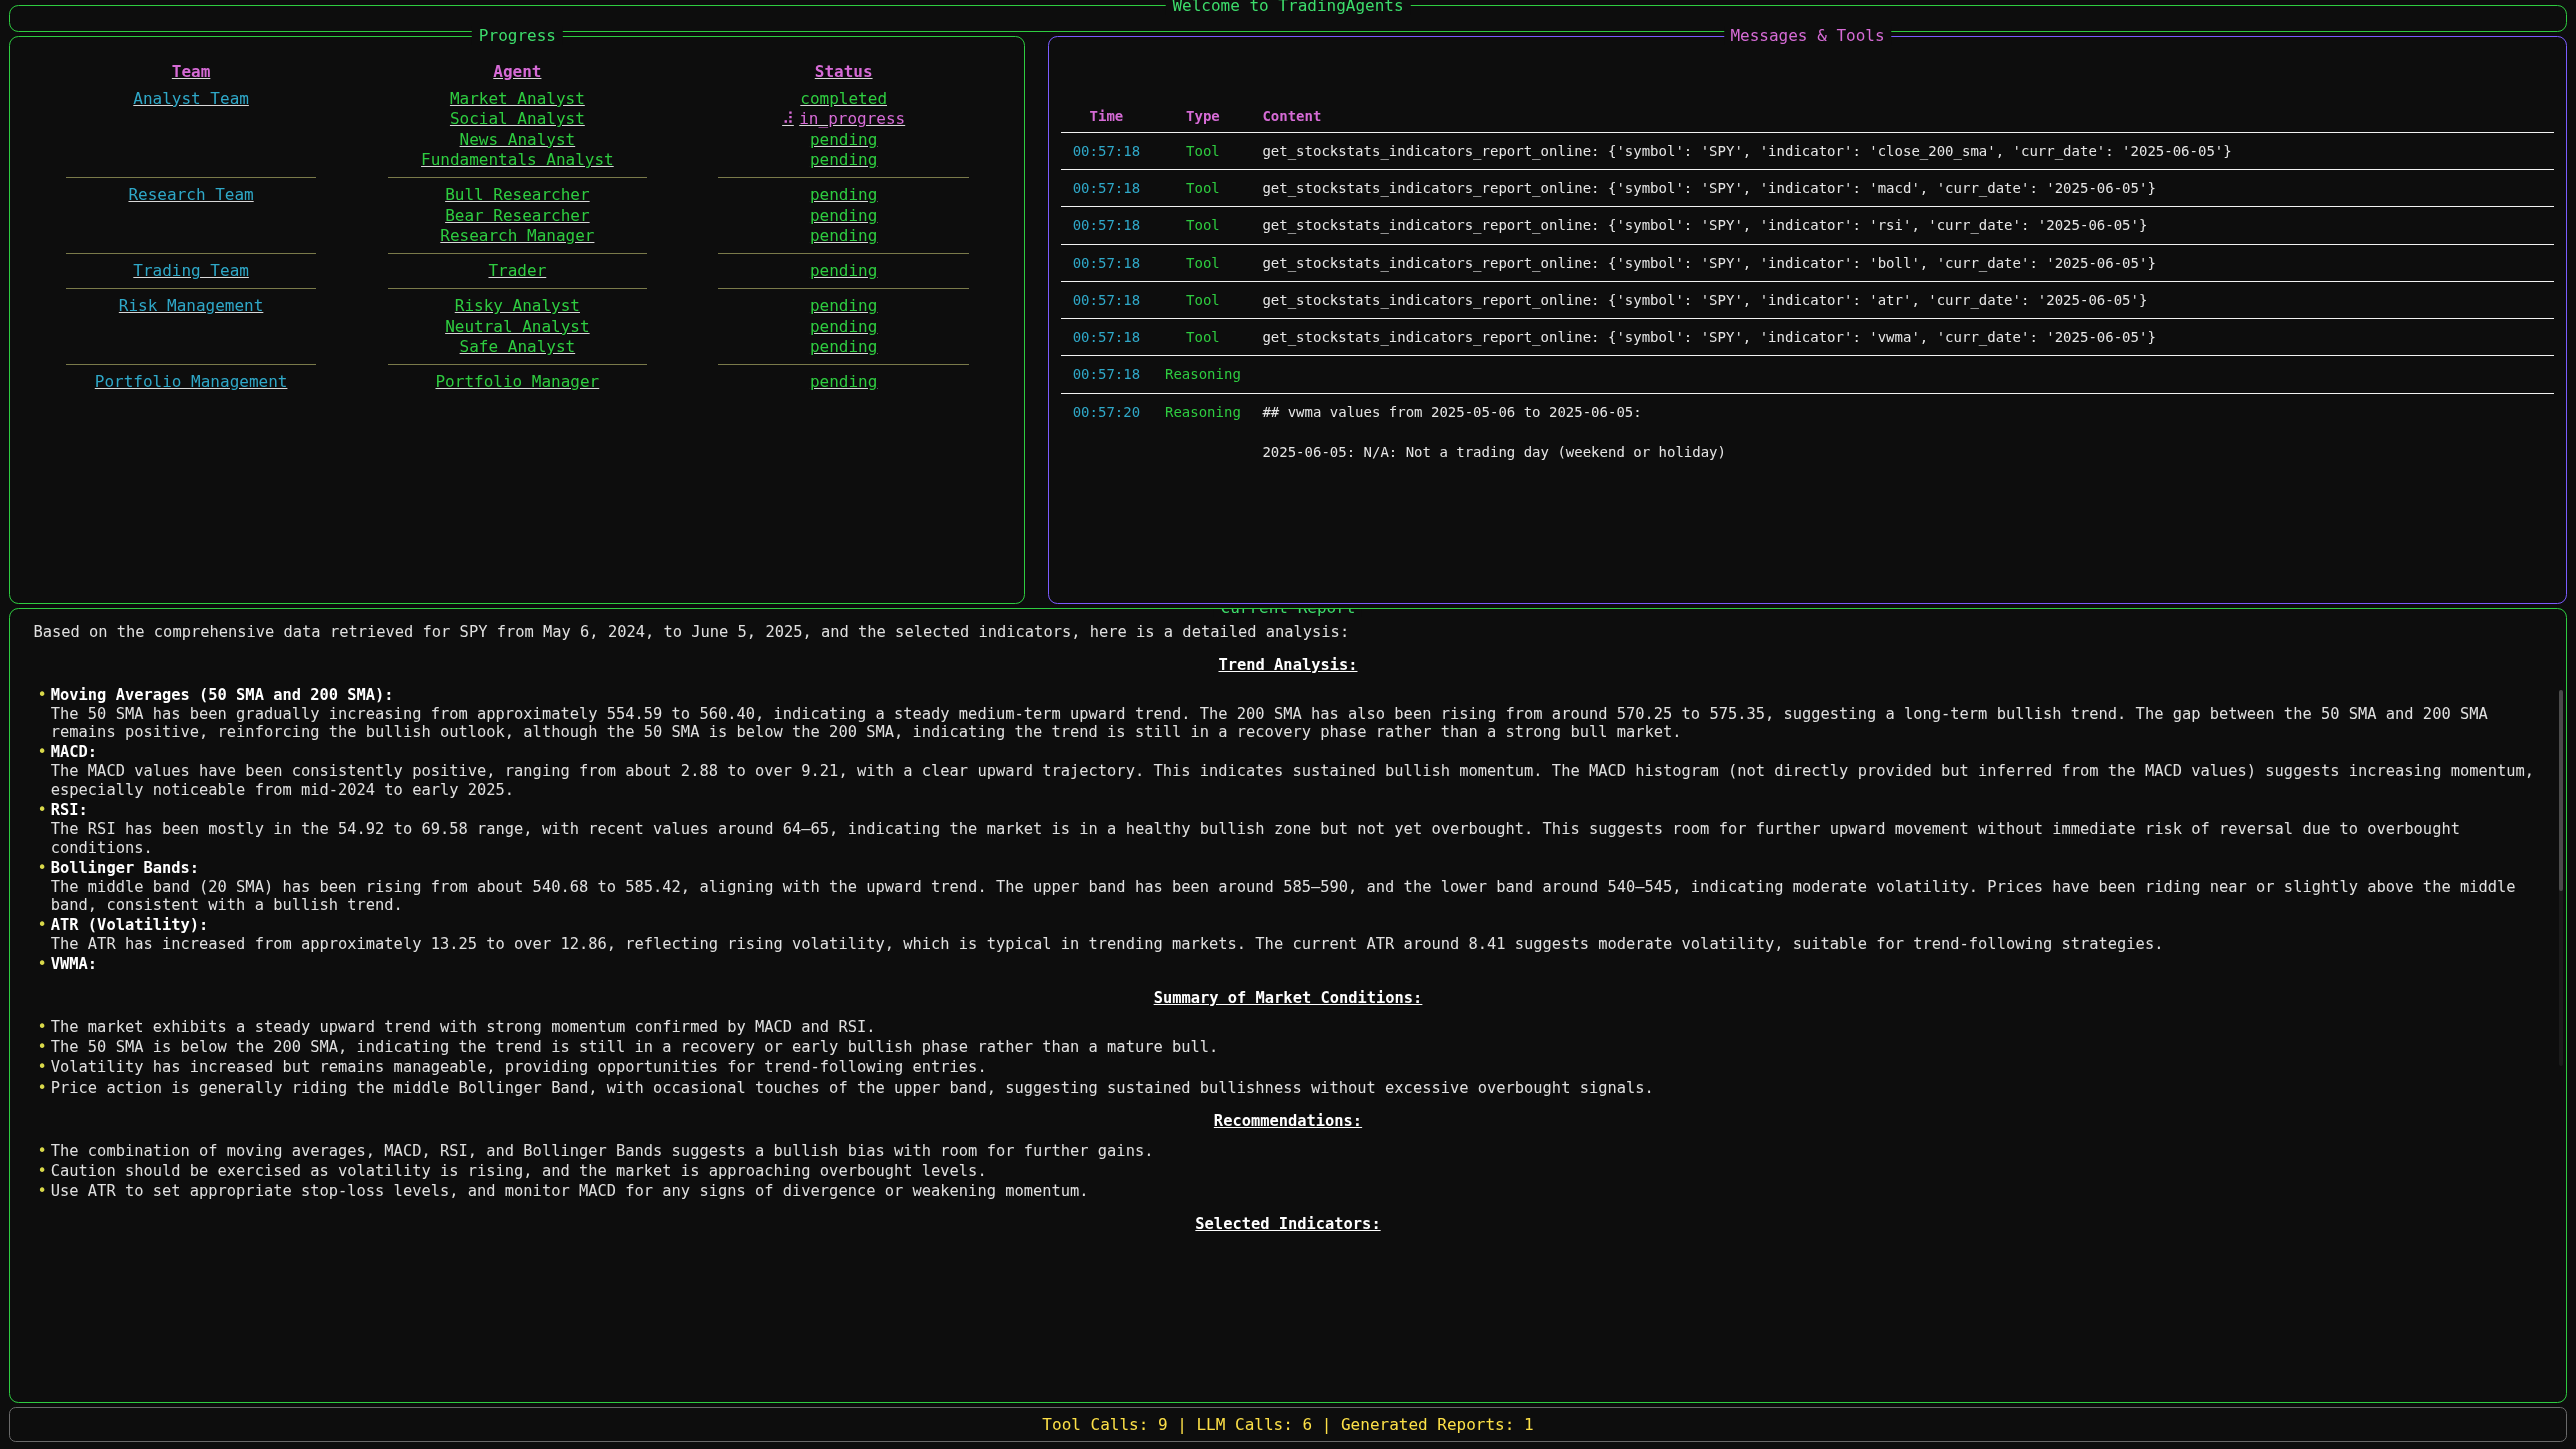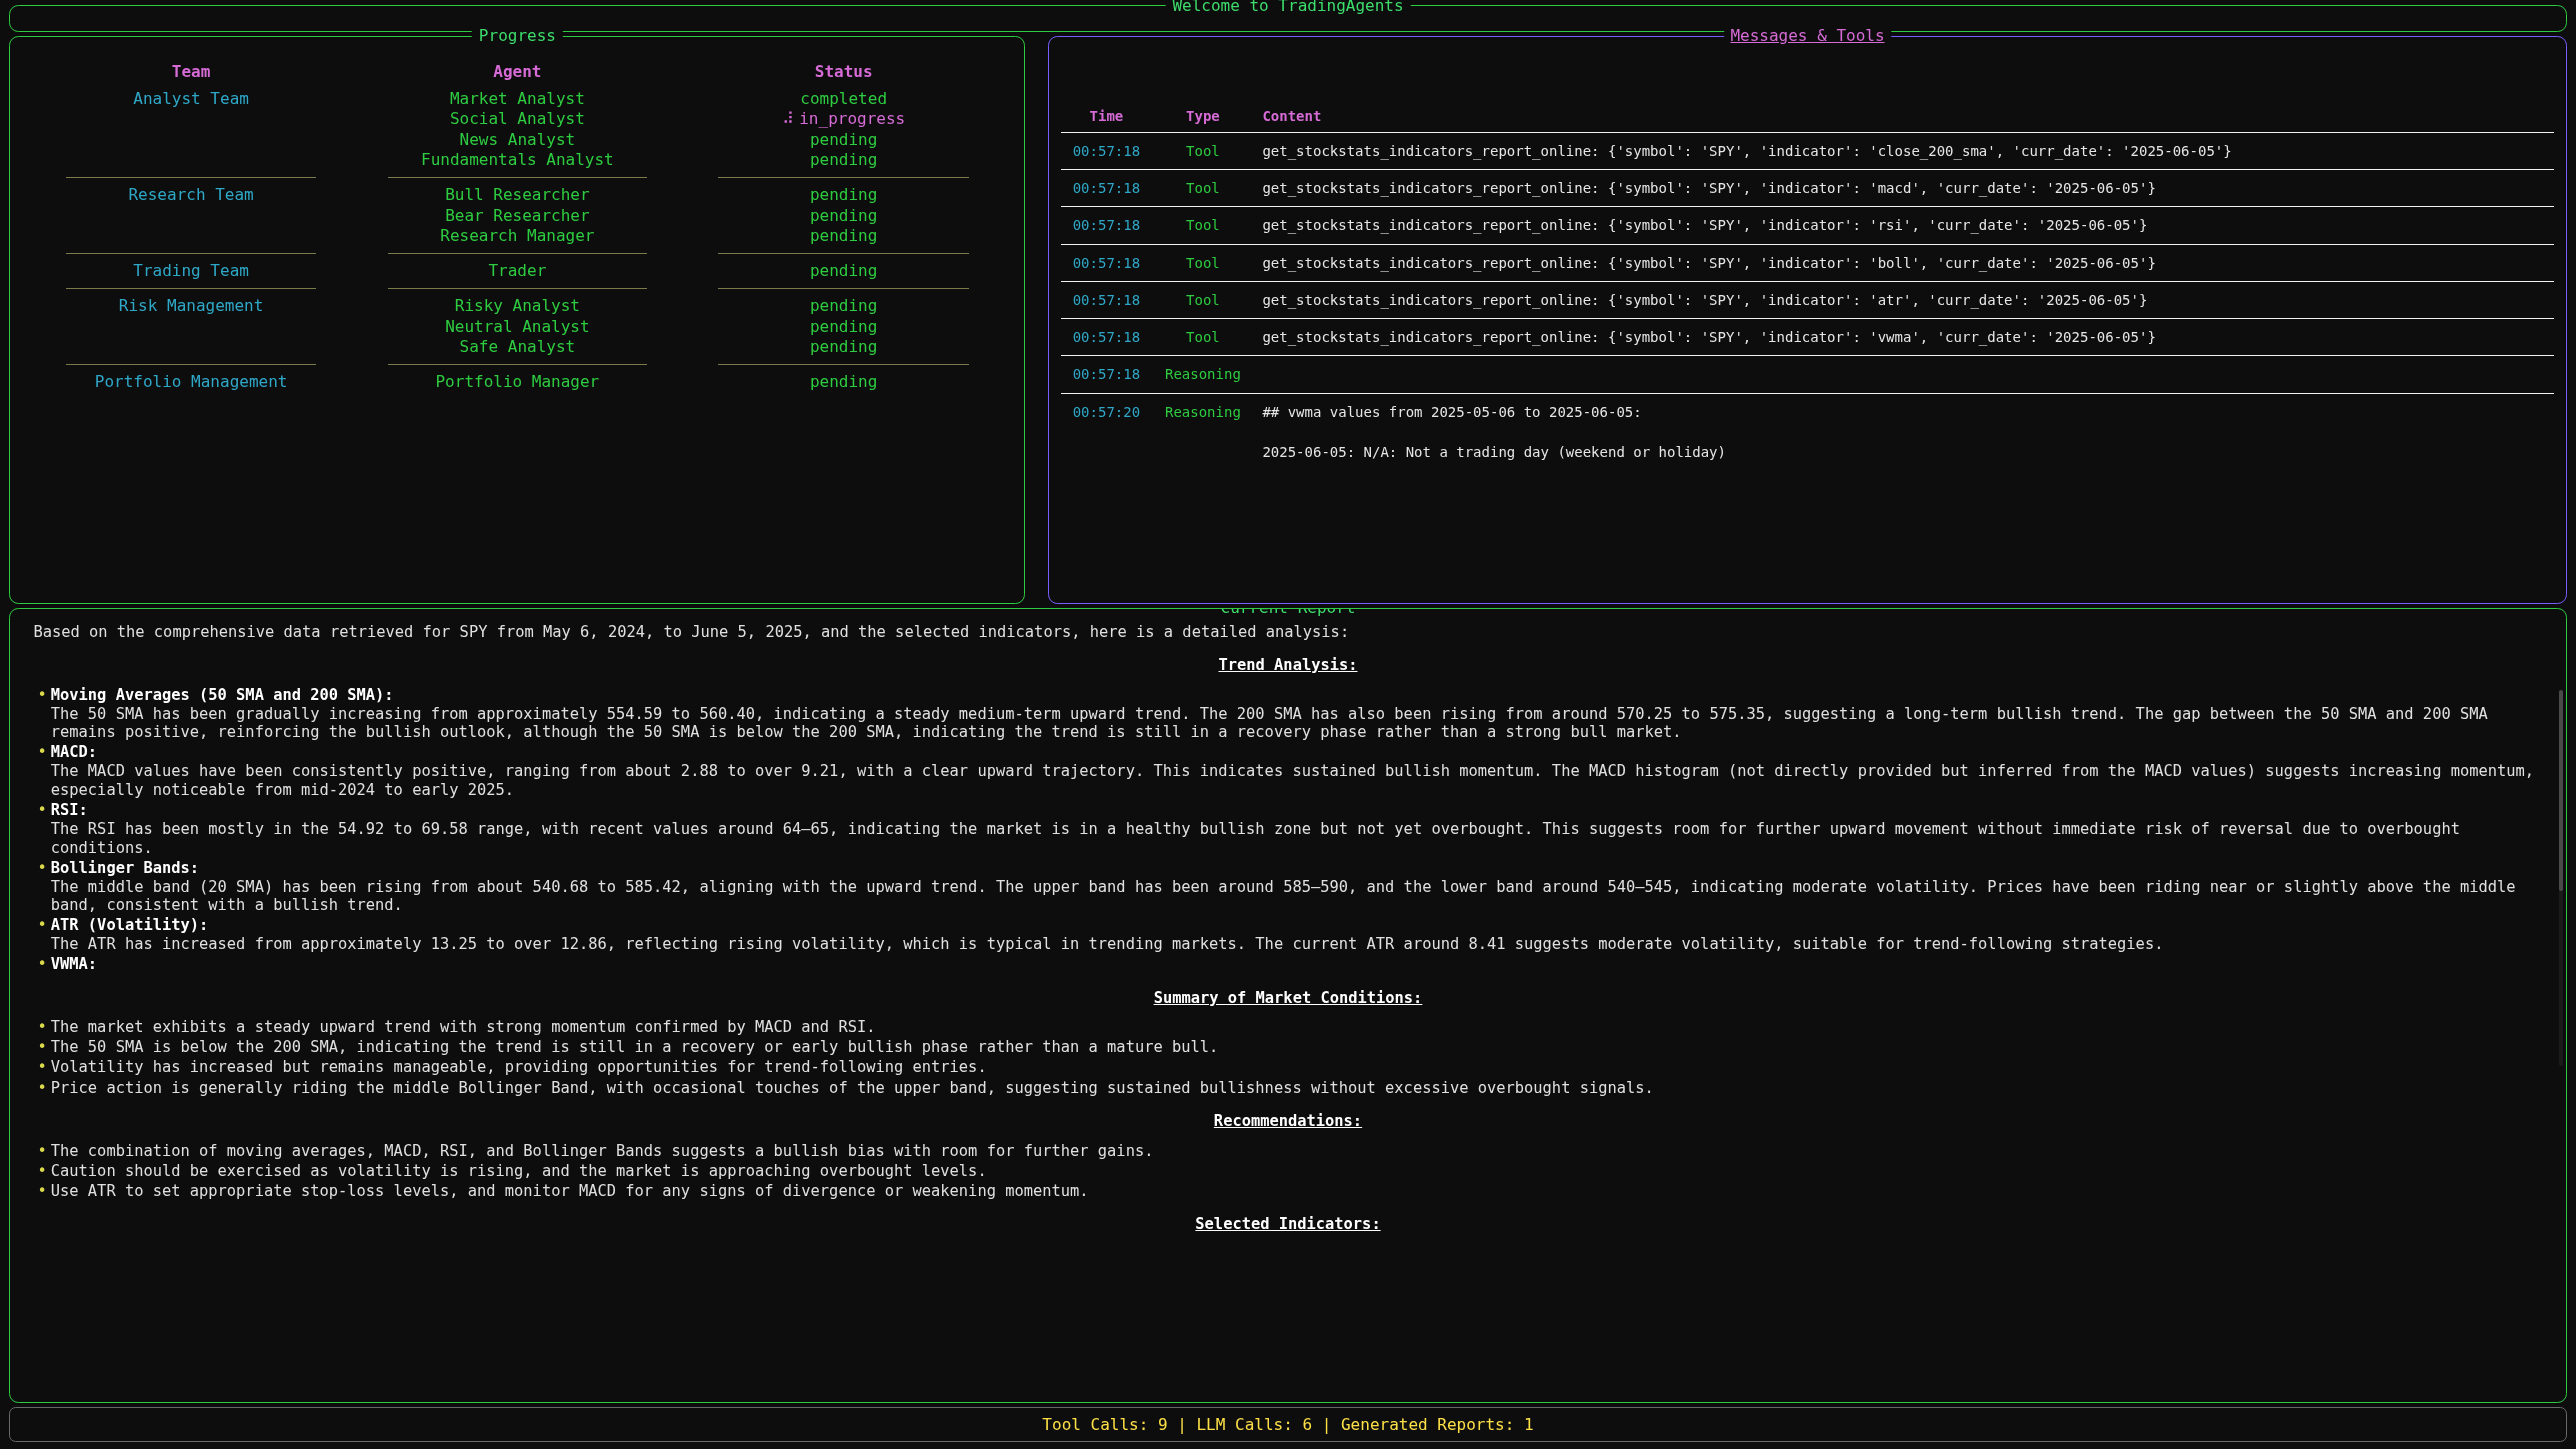--- a/index.html
+++ b/index.html
@@ -62,29 +62,29 @@
   }
   .progress-panel {
     width: 1016px;
     border-color: #2ecc40;
   }
   .progress-panel .panel-title { color: #3ddc6b; }
   .messages-panel {
     flex: 1;
     border-color: #7b5cff;
   }
-  .messages-panel .panel-title { color: #d66bd6; text-decoration: underline; }
+  .messages-panel .panel-title { color: #d66bd6; }
 
   
   table.grid {
     width: 100%;
     border-collapse: collapse;
     font-size: 16px;
   }
-  .progress-inner { padding: 14.8px 20px 0 20px; }
+  .progress-inner { padding: 14.8px 20px 0 20px; text-decoration: underline; }
   table.progress-tbl th {
     color: #d66bd6;
     font-weight: bold;
     padding: 9.4px 0 6.7px 0;
     text-align: center;
   }
   table.progress-tbl th.c0 { width: 33%; }
   table.progress-tbl th.c1 { width: 34%; }
   table.progress-tbl th.c2 { width: 33%; }
   table.progress-tbl td {

